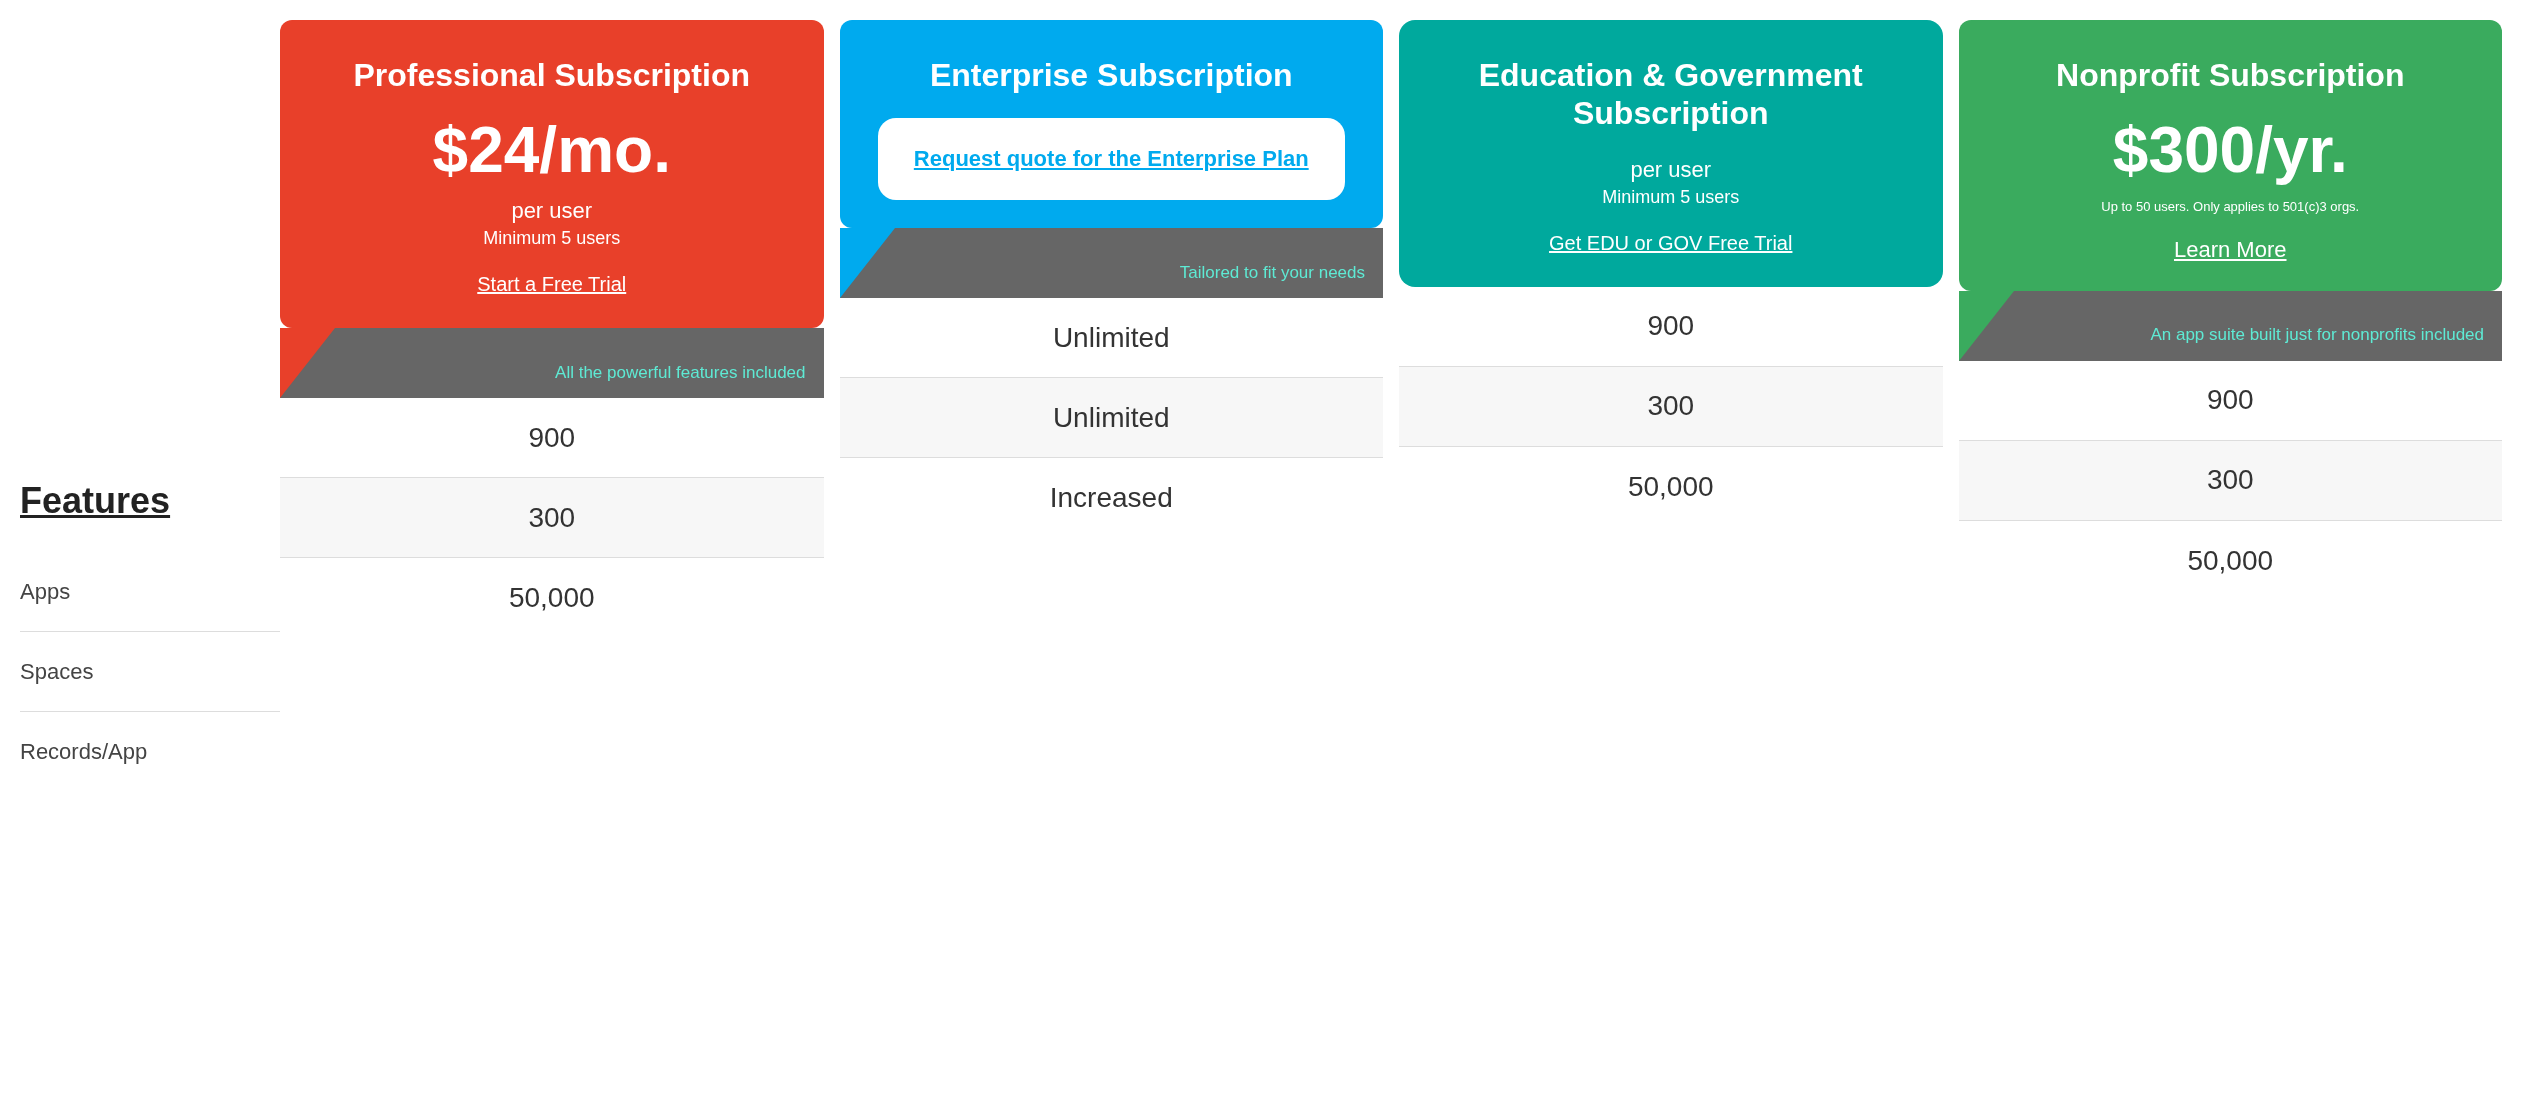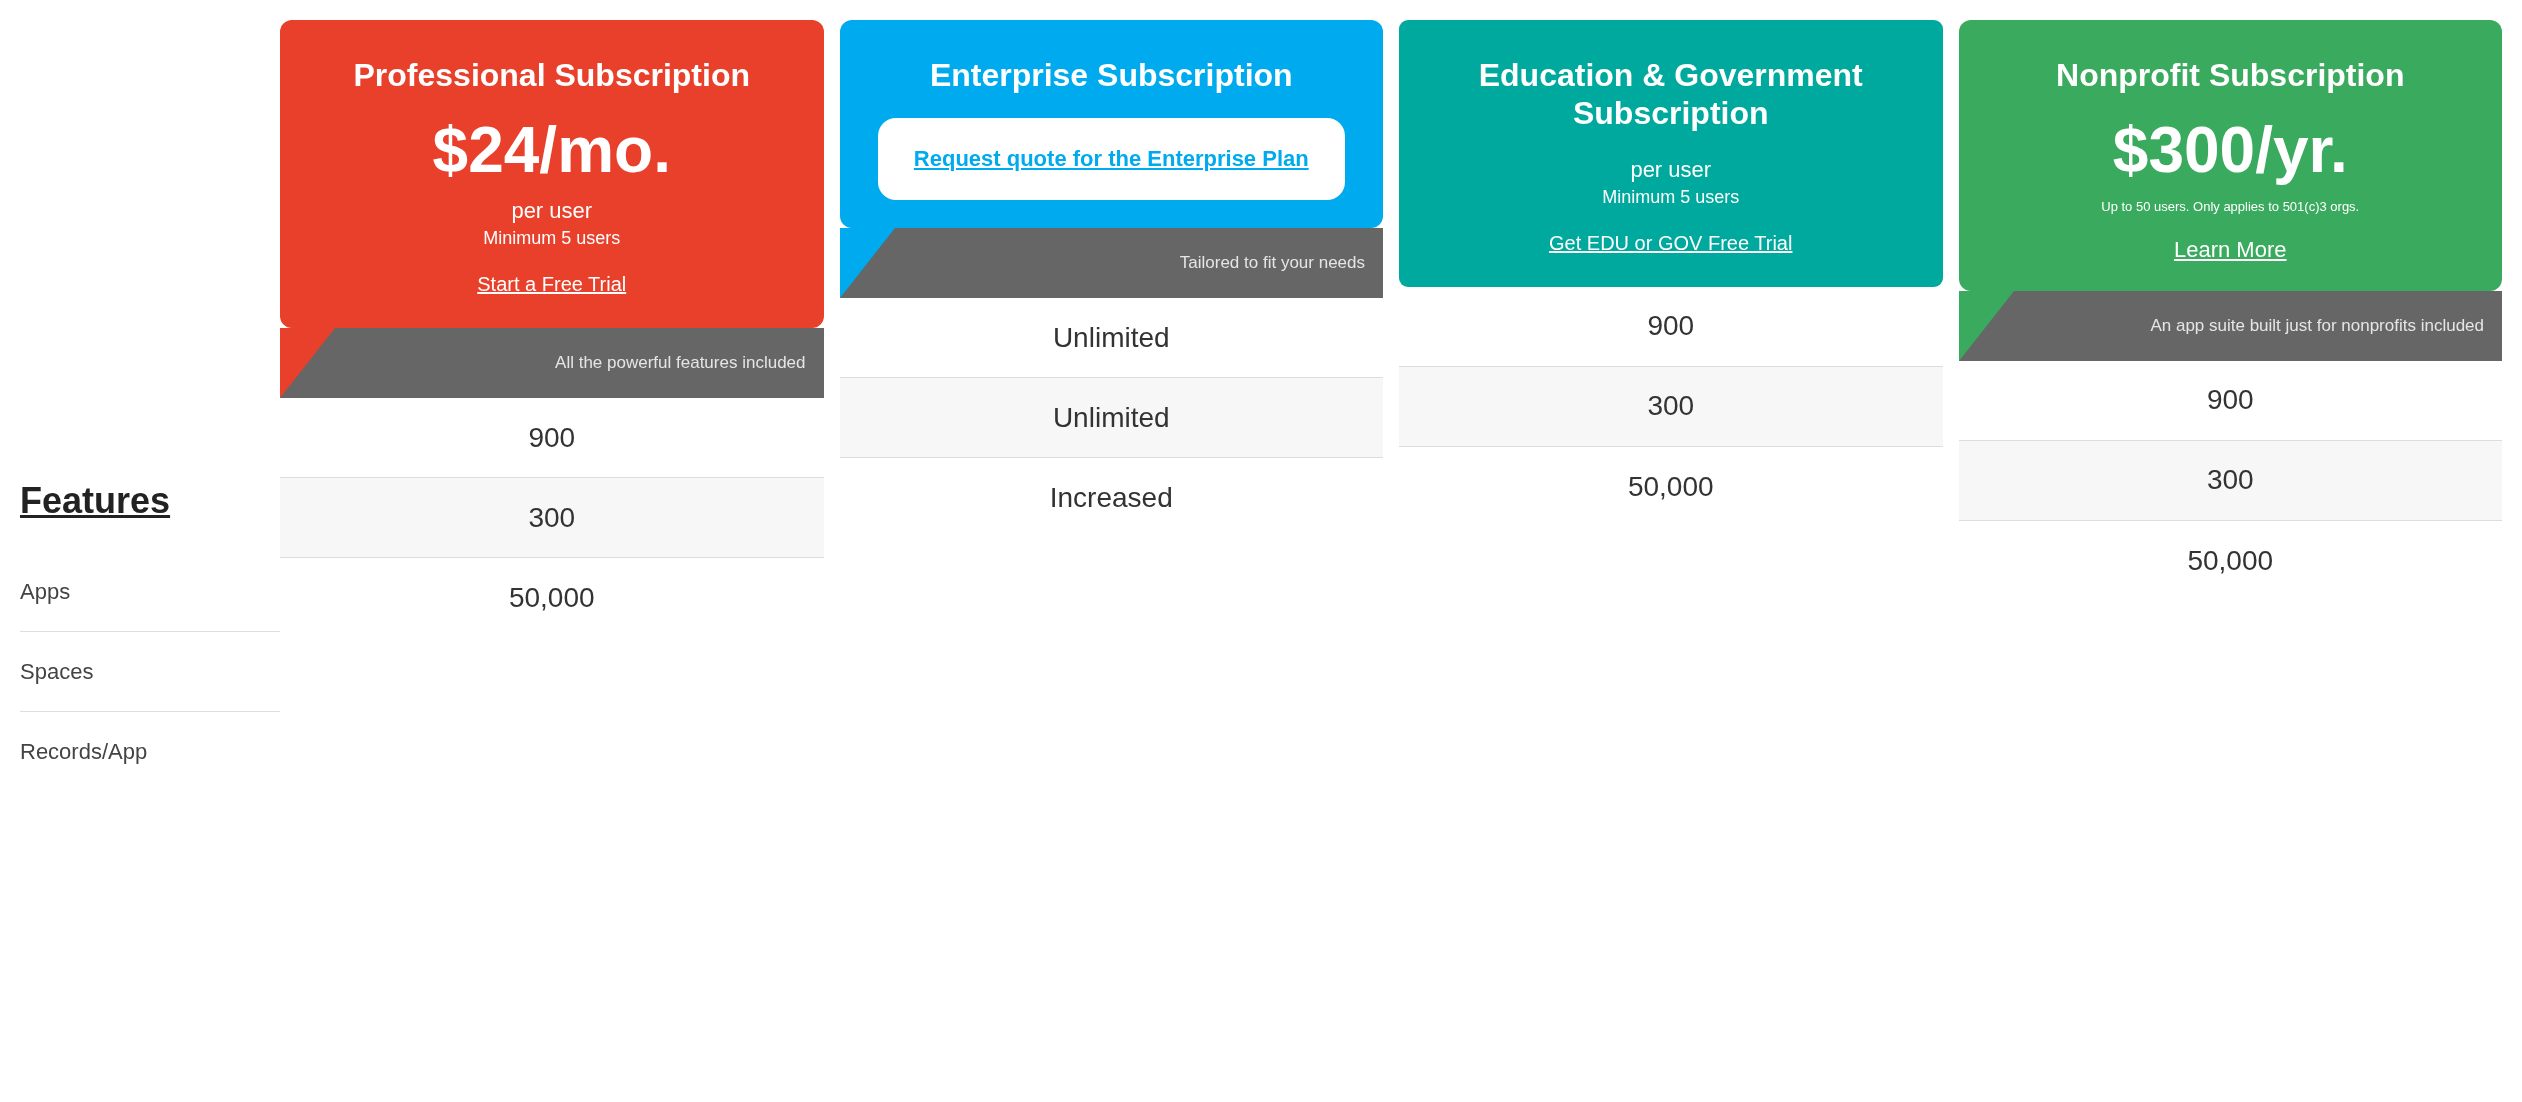--- a/index.html
+++ b/index.html
@@ -52,21 +52,21 @@
     }
     .plan-header {
       border-radius: 12px 12px 0 0;
       padding: 36px 28px 0 28px;
       text-align: center;
       color: #fff;
       position: relative;
     }
     .plan-header.professional { background: #e8402a; border-radius: 12px; }
     .plan-header.enterprise { background: #00aaee; border-radius: 12px; }
-    .plan-header.edu-gov { background: #00a99d; border-radius: 9px; }
+    .plan-header.edu-gov { background: #00a99d; border-radius: 16px; }
     .plan-header.nonprofit { background: #3aab5e; border-radius: 12px; }
 
     .plan-header-inner {
       padding-bottom: 0;
     }
 
     .plan-title {
       font-size: 32px;
       font-weight: 700;
       line-height: 1.2;
@@ -138,28 +138,28 @@
     .edu-gov .desc-bar-notch {
       border-width: 70px 55px 0 0;
       border-color: #00a99d transparent transparent transparent;
     }
     .nonprofit .desc-bar-notch {
       border-width: 70px 55px 0 0;
       border-color: #3aab5e transparent transparent transparent;
     }
     .desc-bar-bg {
       background: #666;
-      color: #e5e5e5;
+      color: #5eead4;
       font-size: 17px;
       text-align: right;
       padding: 14px 18px 14px 60px;
       line-height: 1.4;
       min-height: 70px;
       display: flex;
-      align-items: center;
+      align-items: flex-end;
       justify-content: flex-end;
     }
 
     .feature-cells {
       background: #f5f5f5;
     }
     .feature-cell {
       height: 80px;
       display: flex;
       align-items: center;

